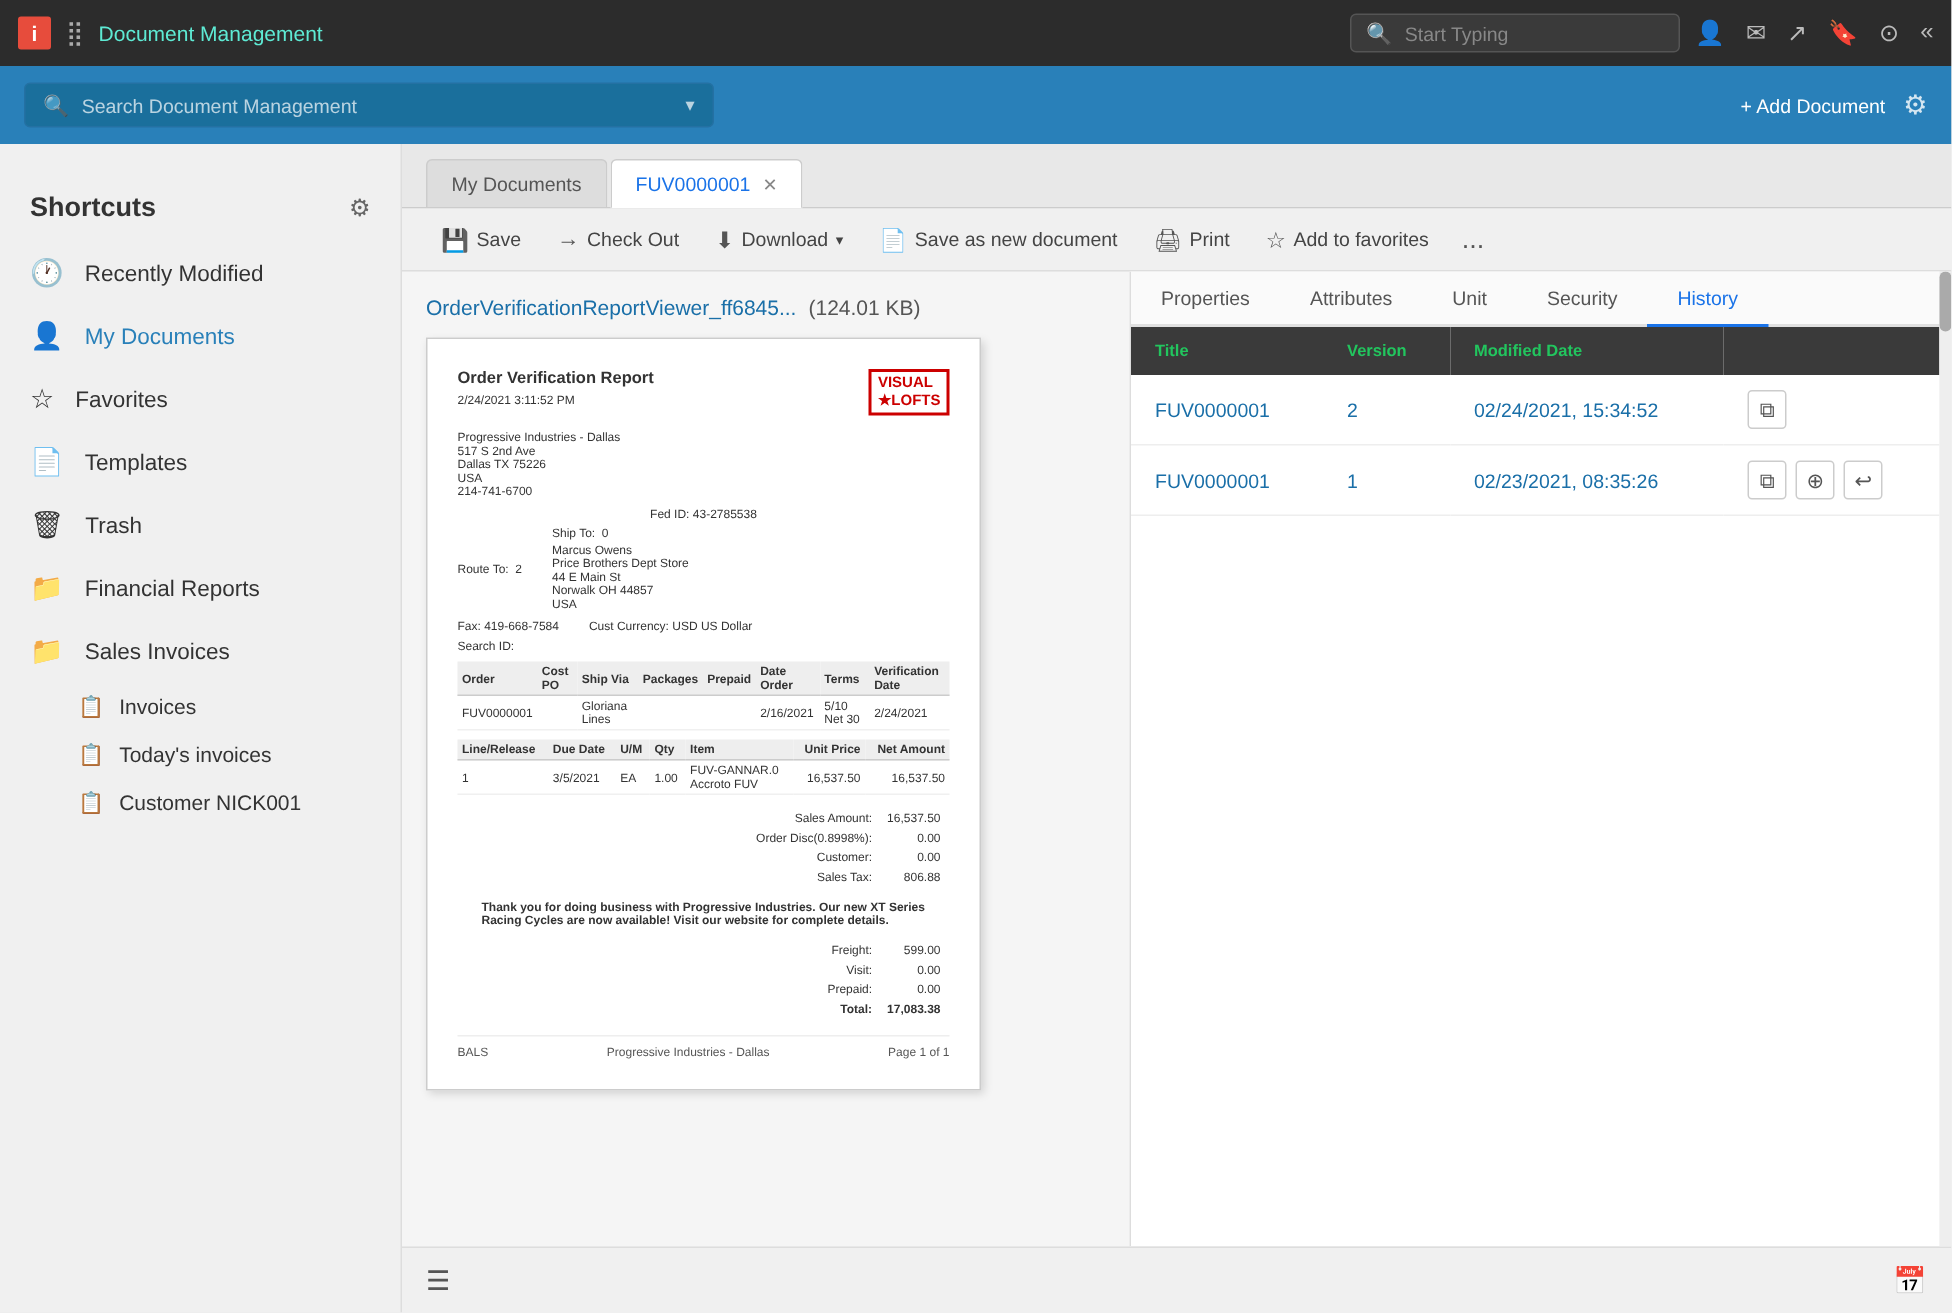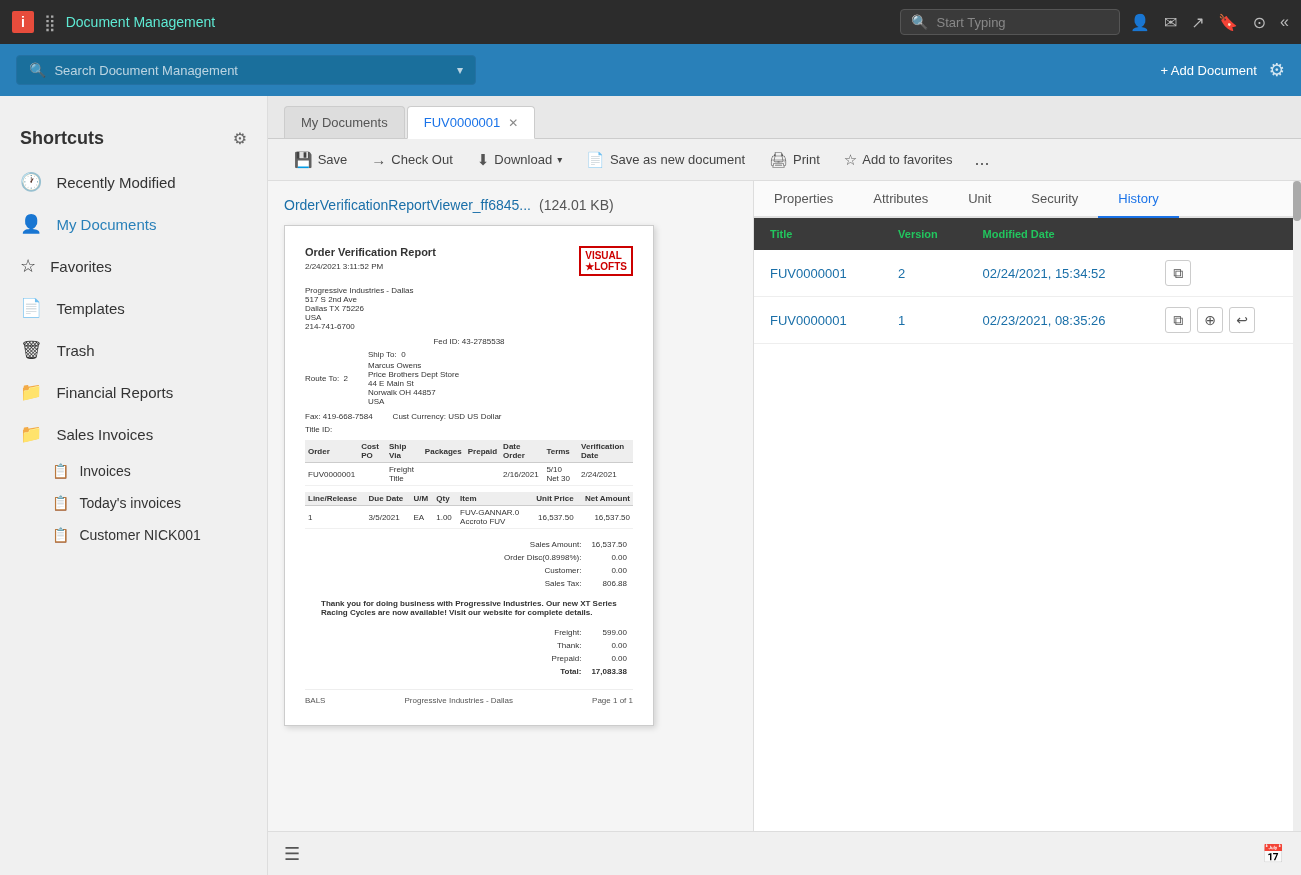--- a/index.html
+++ b/index.html
@@ -562,40 +562,40 @@
               <div style="white-space:pre-line;"><span>44 E Main St
 Norwalk OH 44857
 USA</span></div>
             </div>
           </div>
 
           <div style="font-size:8px;margin-bottom:4px;display:flex;gap:20px;">
             <div>Fax: <span>419-668-7584</span></div>
             <div>Cust Currency: <span>USD  US Dollar</span></div>
           </div>
-          <div style="font-size:8px;margin-bottom:6px;">Title ID:</div>
+          <div style="font-size:8px;margin-bottom:6px;">Search ID:</div>
 
           <table class="doc-preview-table">
             <thead>
               <tr>
                 <th>Order</th>
                   <th>Cost PO</th>
                   <th>Ship Via</th>
                   <th>Packages</th>
                   <th>Prepaid</th>
                   <th>Date Order</th>
                   <th>Terms</th>
                   <th>Verification Date</th>
               </tr>
             </thead>
             <tbody>
               <tr>
                 <td>FUV0000001</td>
                 <td></td>
-                <td>Freight Title</td>
+                <td>Gloriana Lines</td>
                 <td></td>
                 <td></td>
                 <td>2/16/2021</td>
                 <td>5/10 Net 30</td>
                 <td>2/24/2021</td>
               </tr>
             </tbody>
           </table>
 
           <table class="doc-preview-table">
@@ -652,21 +652,21 @@
 Visit our website for complete details.</div>
 
           <div class="doc-preview-amounts">
             <table>
               <tbody>
                   <tr>
                     <td>Freight:</td>
                     <td style="text-align:right;">599.00</td>
                   </tr>
               <tr>
-                    <td>Thank:</td>
+                    <td>Visit:</td>
                     <td style="text-align:right;">0.00</td>
                   </tr>
               <tr>
                     <td>Prepaid:</td>
                     <td style="text-align:right;">0.00</td>
                   </tr>
               <tr>
                     <td><b>Total:</b></td>
                     <td style="text-align:right;"><b>17,083.38</b></td>
                   </tr>

